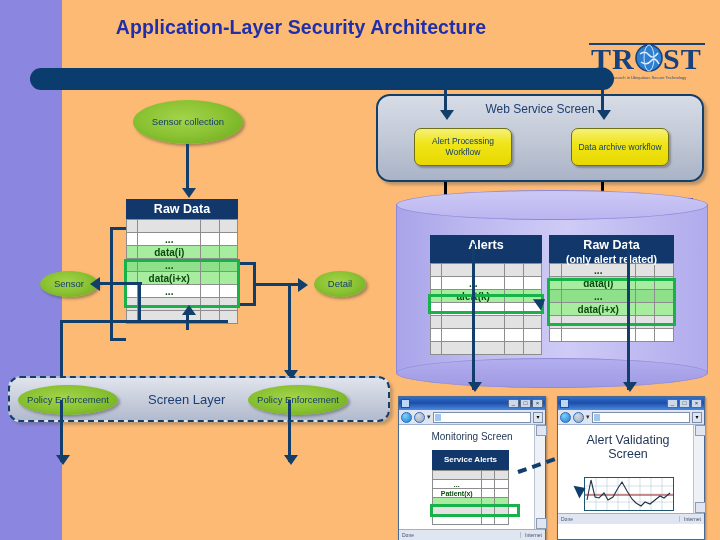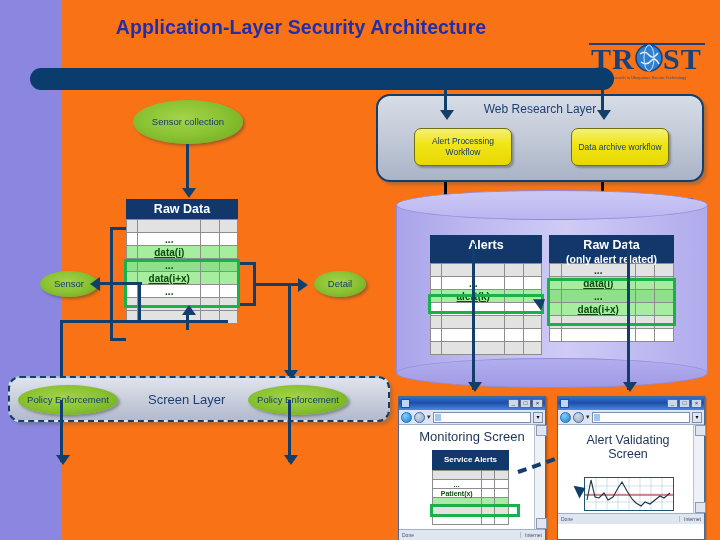--- a/index.html
+++ b/index.html
@@ -2,21 +2,21 @@
 <html><head>
 <meta charset="utf-8">
 <style>
   * { box-sizing: border-box; margin: 0; padding: 0; }
   html, body {
     width: 720px; height: 540px;
     font-family: "Liberation Sans", sans-serif;
     background: #ffffff;
     overflow: hidden;
   }
-  #slide { position: relative; width: 720px; height: 540px; background: #f97316; }
+  #slide { position: relative; width: 720px; height: 540px; background: #fdba74; }
 
   
   .left-strip {
     position: absolute; left: 0; top: 0; width: 62px; height: 540px;
     background: #8b87e0;
   }
 
   
   .slide-title {
     position: absolute; left: 66px; top: 14px; width: 470px;
@@ -101,21 +101,21 @@
   .dt-cell {
     display: table-cell; border: 1px solid #8d8d8d;
     height: 13px; font-size: 10px; color: #0c4a0c; font-weight: bold;
     text-align: center; vertical-align: middle;
   }
   .dt-cell.c1 { width: 11px; }
   .dt-cell.c2 { width: 62px; }
   .dt-cell.c3 { width: 18px; }
   .dt-cell.c4 { width: 18px; }
   .alt { background: #e2e2e2; }
-  .hl { background: #a6eda0; text-decoration: underline; }
+  .hl { background: #a6eda0; }
   .hl2 { background: #8fe08a; }
   .hl-frame {
     position: absolute; border: 3px solid #18b14a; pointer-events:none;
   }
 
   
   .cylinder {
     position: absolute; left: 396px; top: 190px; width: 312px; height: 198px;
   }
   .cyl-body {
@@ -186,21 +186,21 @@
     background:#dfe6f2; border:1px solid #8d9cb2;
   }
   .win-scroll::before { top:0; }
   .win-scroll::after { bottom:0; }
   .win-status {
     height: 11px; background:#dfe6f2; border-top:1px solid #9fb0c8;
     display:flex; align-items:center; font-size:5px; color:#47506b; gap:4px; padding:0 3px;
   }
   .win-status .seg { border-left:1px solid #b3bed0; padding-left:4px; }
   .screen-title {
-    text-align:center; font-size: 13px; color:#1c3355; line-height:14px;
+    text-align:center; font-size: 10px; color:#1c3355; line-height:14px;
     padding-top: 5px;
   }
 
   
   .wave-box {
     position:absolute; border:1px solid #1c5570; background:#fff;
   }
 </style>
 </head>
 <body>
@@ -222,21 +222,21 @@
       <ellipse cx="66" cy="21" rx="5" ry="13" fill="none" stroke="#cfe4fb" stroke-width="1"></ellipse>
       <text x="80" y="32" font-family="Liberation Serif, serif" font-size="30" font-weight="bold" fill="#18427c" letter-spacing="1">ST</text>
       <text x="8" y="42" font-family="Liberation Sans, sans-serif" font-size="4.1" fill="#3b4e70">Team for Research in Ubiquitous Secure Technology</text>
     </svg>
   </div>
 
   <div class="header-bar-shadow"></div>
   <div class="header-bar"></div>
 
   <div class="ws-layer">
-    <div class="ws-layer-title">Web Research Layer</div>
+    <div class="ws-layer-title">Web Service Screen</div>
     <div class="yellow-box" style="left:36px; top:32px;">
       <span>Alert Processing Workflow</span>
     </div>
     <div class="yellow-box" style="left:193px; top:32px;">
       <span>Data archive workflow</span>
     </div>
   </div>
 
   <div class="ln" style="left:444px; top:90px; width:3px; height:22px;"></div>
   <div class="arrow-d" style="left:440px; top:110px;"></div>

